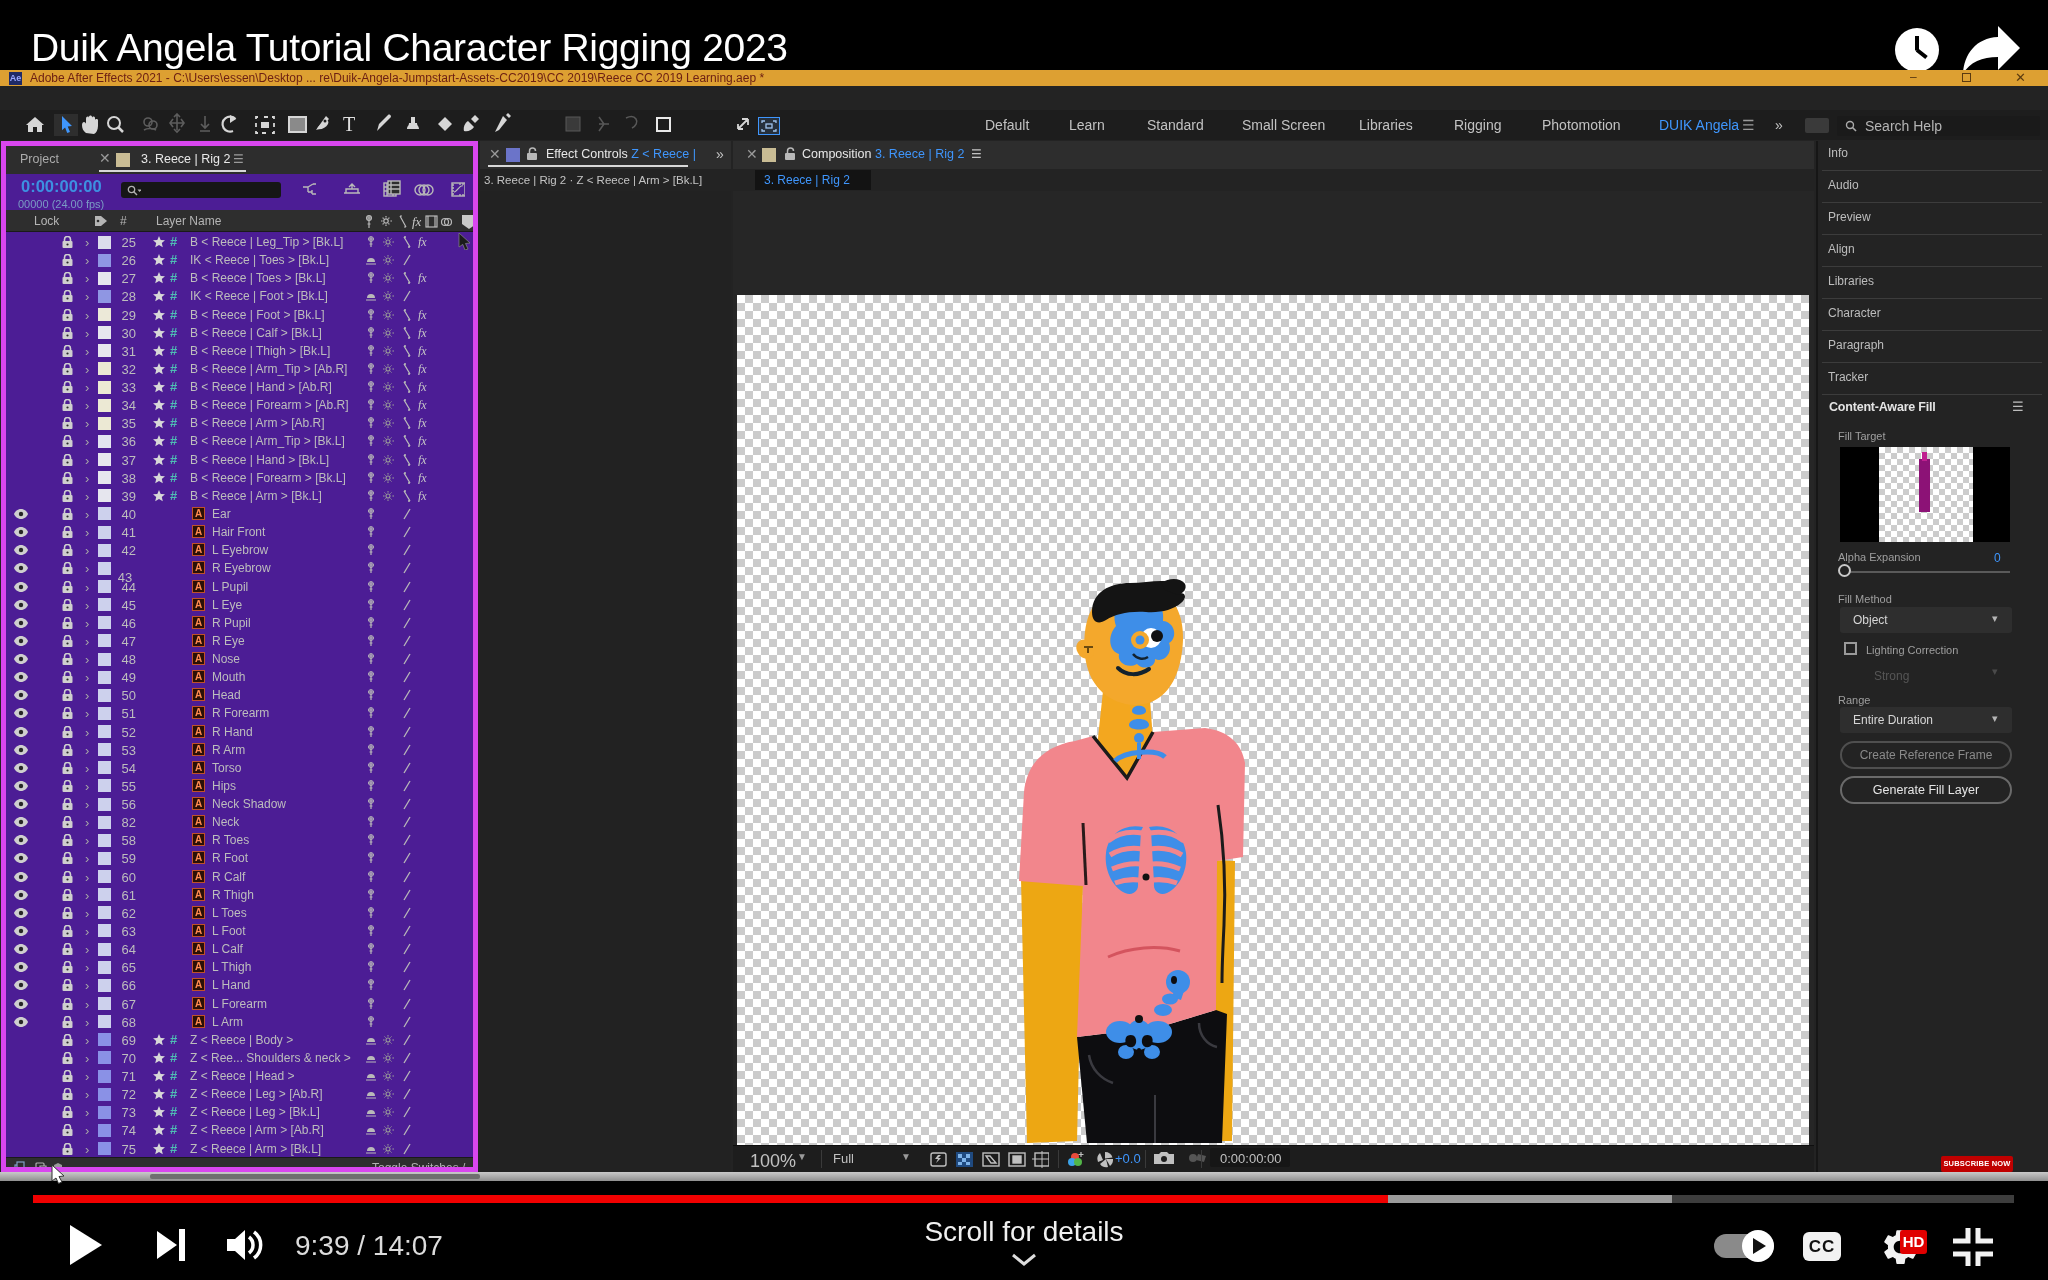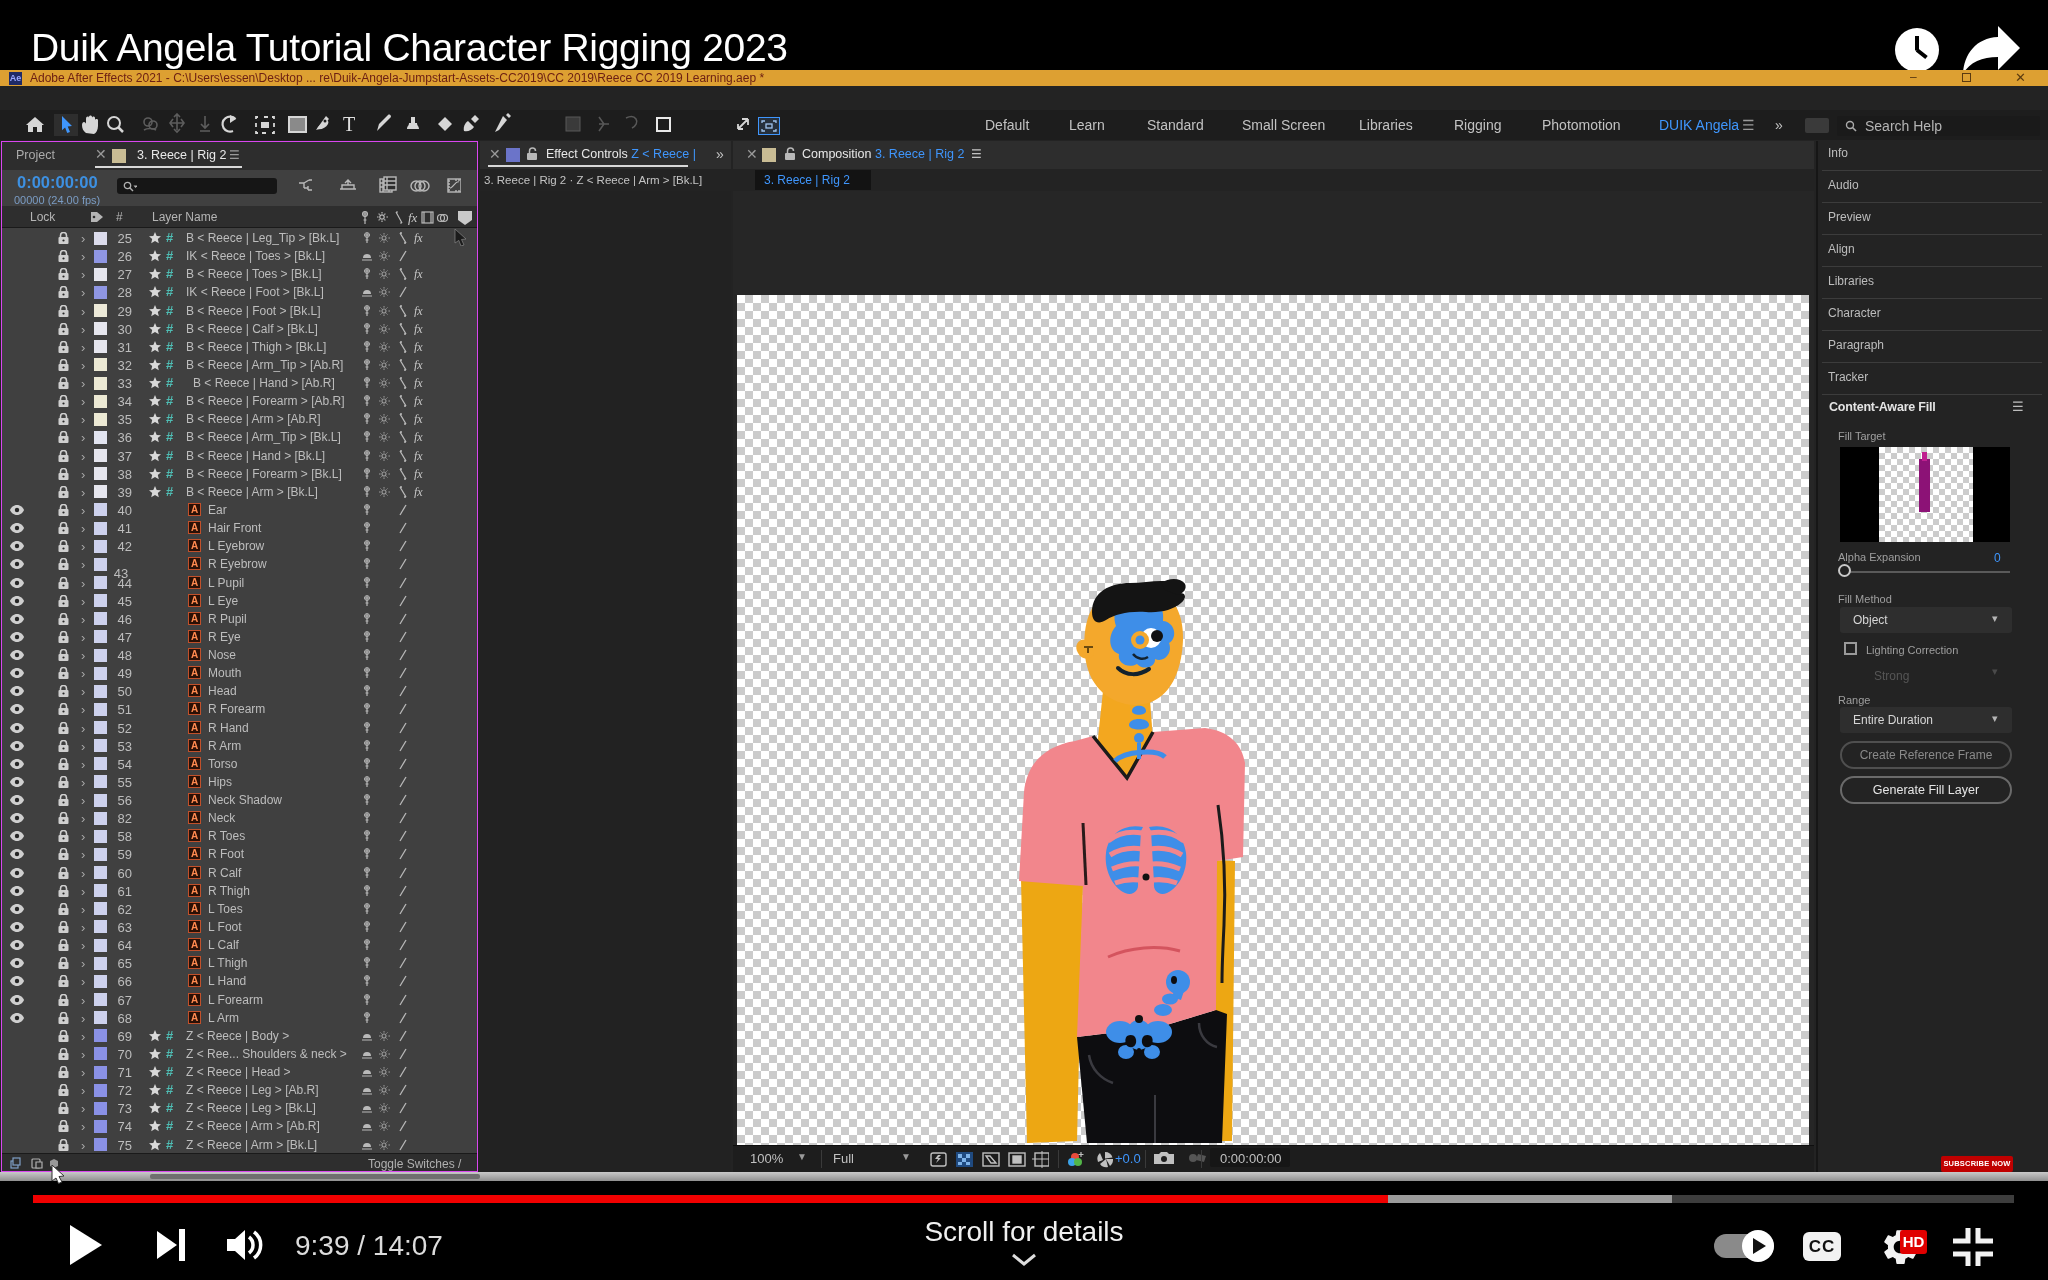--- a/index.html
+++ b/index.html
@@ -7,21 +7,21 @@
 #title{position:absolute;left:31px;top:26px;color:#fff;font-size:39px;letter-spacing:-0.3px;white-space:nowrap}
 
 #ae{position:absolute;left:0;top:70px;width:2048px;height:1111px;background:#232323}
 #tbar{position:absolute;left:0;top:0;width:2048px;height:16px;background:#dda032}
 #tbar .txt{position:absolute;left:30px;top:1px;font-size:12px;color:#6d2013;white-space:nowrap}
 #menu{position:absolute;left:0;top:16px;width:2048px;height:24px;background:#edeeed;color:#111;font-size:15px}
 #menu span{position:absolute;top:3px}
 #tools{position:absolute;left:0;top:40px;width:2048px;height:30px;background:#1d1d1d}
 .wslbl{position:absolute;top:47px;font-size:14px;color:#c2c2c2;white-space:nowrap}
 
-#lpanel{overflow:hidden;position:absolute;left:1px;top:71px;width:477px;height:1031px;background:#404040;border:1px solid #d946ef}
+#lpanel{overflow:hidden;position:absolute;left:1px;top:71px;width:477px;height:1031px;background:#4c1d95;border:5px solid #d946ef}
 #ecpanel{overflow:hidden;position:absolute;left:480px;top:71px;width:251px;height:1031px;background:#232323}
 #cpanel{overflow:hidden;position:absolute;left:733px;top:71px;width:1081px;height:1031px;background:#272727}
 #rpanel{overflow:hidden;position:absolute;left:1816px;top:71px;width:232px;height:1031px;background:#232323}
 .tabrow{position:absolute;left:0;top:0;width:100%;height:28px;background:#2d2d2d}
 .row{position:absolute;left:0;width:477px;height:18px;font-size:12px;color:#bdbdbd}
 .row .arr{color:#a8a8a8;font-size:13px}
 .row .sw{width:13px;height:13px}
 .row .num{color:#bdbdbd;font-size:13px}
 .row .hash{color:#4fbdb4;font-size:13px;font-weight:bold}
 .row .nm{white-space:nowrap}
@@ -372,21 +372,21 @@
             <path d="M2.5 5V3.5a3 3 0 016 0V5" fill="none" stroke="#cfcfcf" stroke-width="1.6"></path>
             <circle cx="5.5" cy="8.5" r="1.1" fill="#262626"></circle>
           </svg>
           <div class="abs arr" style="left:79px;top:2px">›</div>
           <div class="abs sw" style="left:92px;top:2.5px;background:#ece9d4"></div>
           <div class="abs num" style="left:108px;top:2px;width:22px;text-align:right">33</div>
           <svg class="abs" style="left:147px;top:3px" width="12" height="12" viewBox="0 0 12 12">
             <path d="M6 0l1.7 3.9 4.3.4-3.2 2.8 1 4.2L6 9l-3.8 2.3 1-4.2L0 4.3l4.3-.4z" fill="#d8d8d8"></path>
           </svg>
           <div class="abs hash" style="left:164px;top:1px">#</div>
-          <div class="abs nm" style="left:191px;top:2px">B &lt; Reece | Hand &gt; [Ab.R]</div>
+          <div class="abs nm" style="left:184px;top:2px">B &lt; Reece | Hand &gt; [Ab.R]</div>
           <svg class="abs" style="left:360px;top:3px" width="62" height="12" viewBox="0 0 62 12">
             <path d="M5 1v7M2 3h6M3.5 8h3M5 8v3" stroke="#b9b9b9" stroke-width="1.2" fill="none"></path>
             <circle cx="5" cy="3" r="2.4" fill="none" stroke="#b9b9b9"></circle>
             <circle cx="22" cy="6" r="2" fill="none" stroke="#9a9a9a" stroke-width="1.1"></circle>
             <path d="M22 1v1.6M22 9.4V11M17 6h1.6M26.4 6H28M18.5 2.5l1.1 1.1M24.4 8.4l1.1 1.1M25.5 2.5l-1.1 1.1M19.6 8.4l-1.1 1.1" stroke="#9a9a9a" stroke-width="1"></path>
             <path d="M38 1l6 10M38 1h2M44 11h-2" stroke="#b9b9b9" stroke-width="1.3"></path>
             <text x="52" y="10" font-family="Liberation Serif" font-style="italic" font-size="12" fill="#c8c8c8">fx</text>
           </svg>
         </div>
 <div class="row" style="top:164.2px">
@@ -1413,21 +1413,21 @@
 <g fill="#0d0d10">
 <ellipse cx="437" cy="685" rx="3" ry="4"></ellipse>
 <path d="M390 741 c6 -3 10 1 9 7 c-1 5 -8 6 -10 1 c-1 -3 -1 -6 1 -8z"></path>
 <path d="M414 741 c-6 -3 -10 1 -9 7 c1 5 8 6 10 1 c1 -3 1 -6 -1 -8z"></path>
 <rect x="400" y="753" width="4" height="8" rx="2"></rect>
 </g>
 <circle cx="402" cy="724" r="4" fill="#111"></circle>
 </g>
 </svg>
 <div class="abs" style="left:0;top:1004px;width:1081px;height:27px;background:#1d1d1d;border-top:1px solid #0e0e0e">
-<span class="abs" style="left:17px;top:5px;font-size:13px;color:#c0c0c0">100%</span>
+<span class="abs" style="left:17px;top:5px;font-size:18px;color:#c0c0c0">100%</span>
 <span class="abs" style="left:64px;top:5px;font-size:10px;color:#9a9a9a">▼</span>
 <div class="abs" style="left:88px;top:4px;width:1px;height:18px;background:#3a3a3a"></div>
 <span class="abs" style="left:100px;top:5px;font-size:13px;color:#c0c0c0">Full</span>
 <span class="abs" style="left:168px;top:5px;font-size:10px;color:#9a9a9a">▼</span>
 <svg class="abs" style="left:196px;top:4px" width="120" height="19" viewBox="0 0 120 19">
 <g fill="none" stroke="#c0c0c0" stroke-width="1.4">
 <rect x="2" y="3" width="15" height="13" rx="2"></rect>
             <path d="M9 5l-3 4h3l-2 4 5-5h-3l3-3z" fill="#c0c0c0" stroke="none"></path>
 <rect x="54" y="3" width="16" height="13"></rect>
             <path d="M57 6l4 0 6 7h-5z" fill="none"></path>

